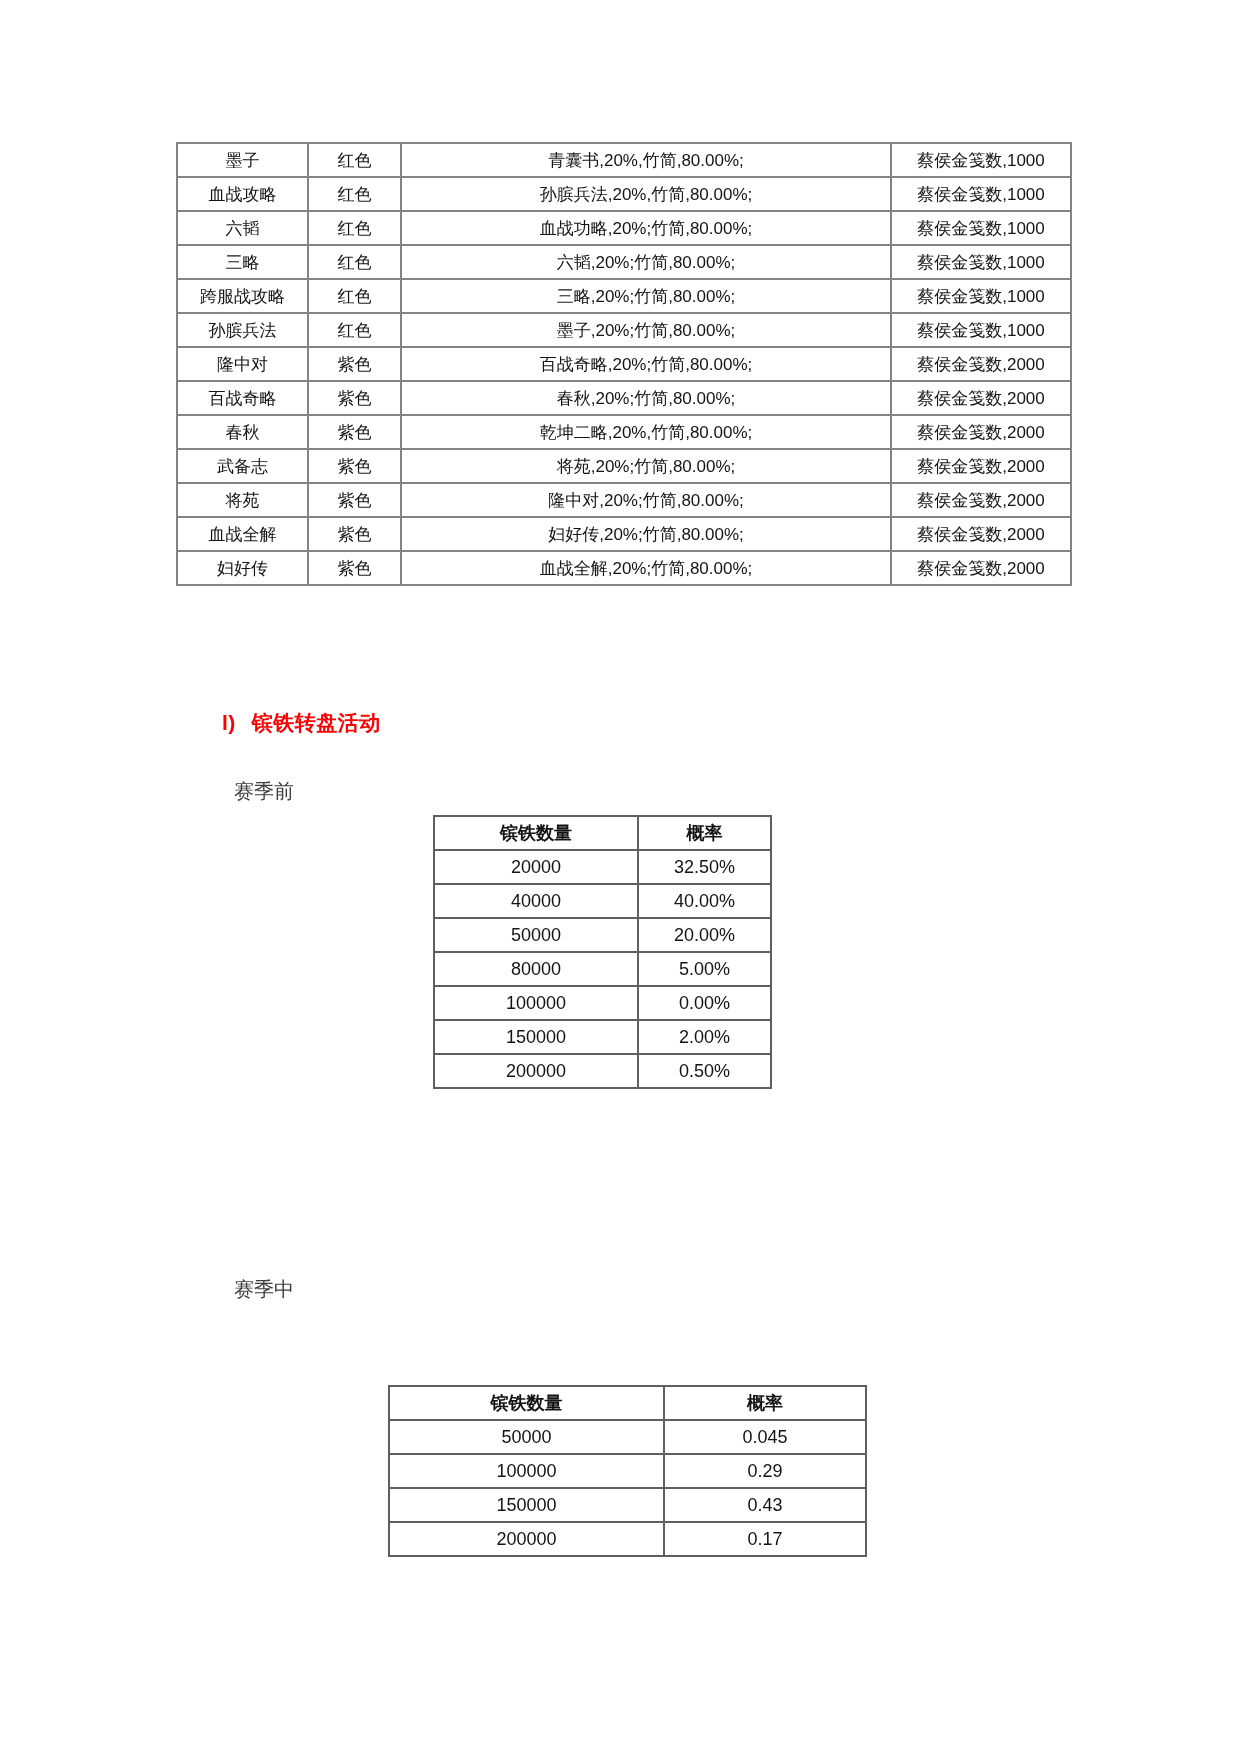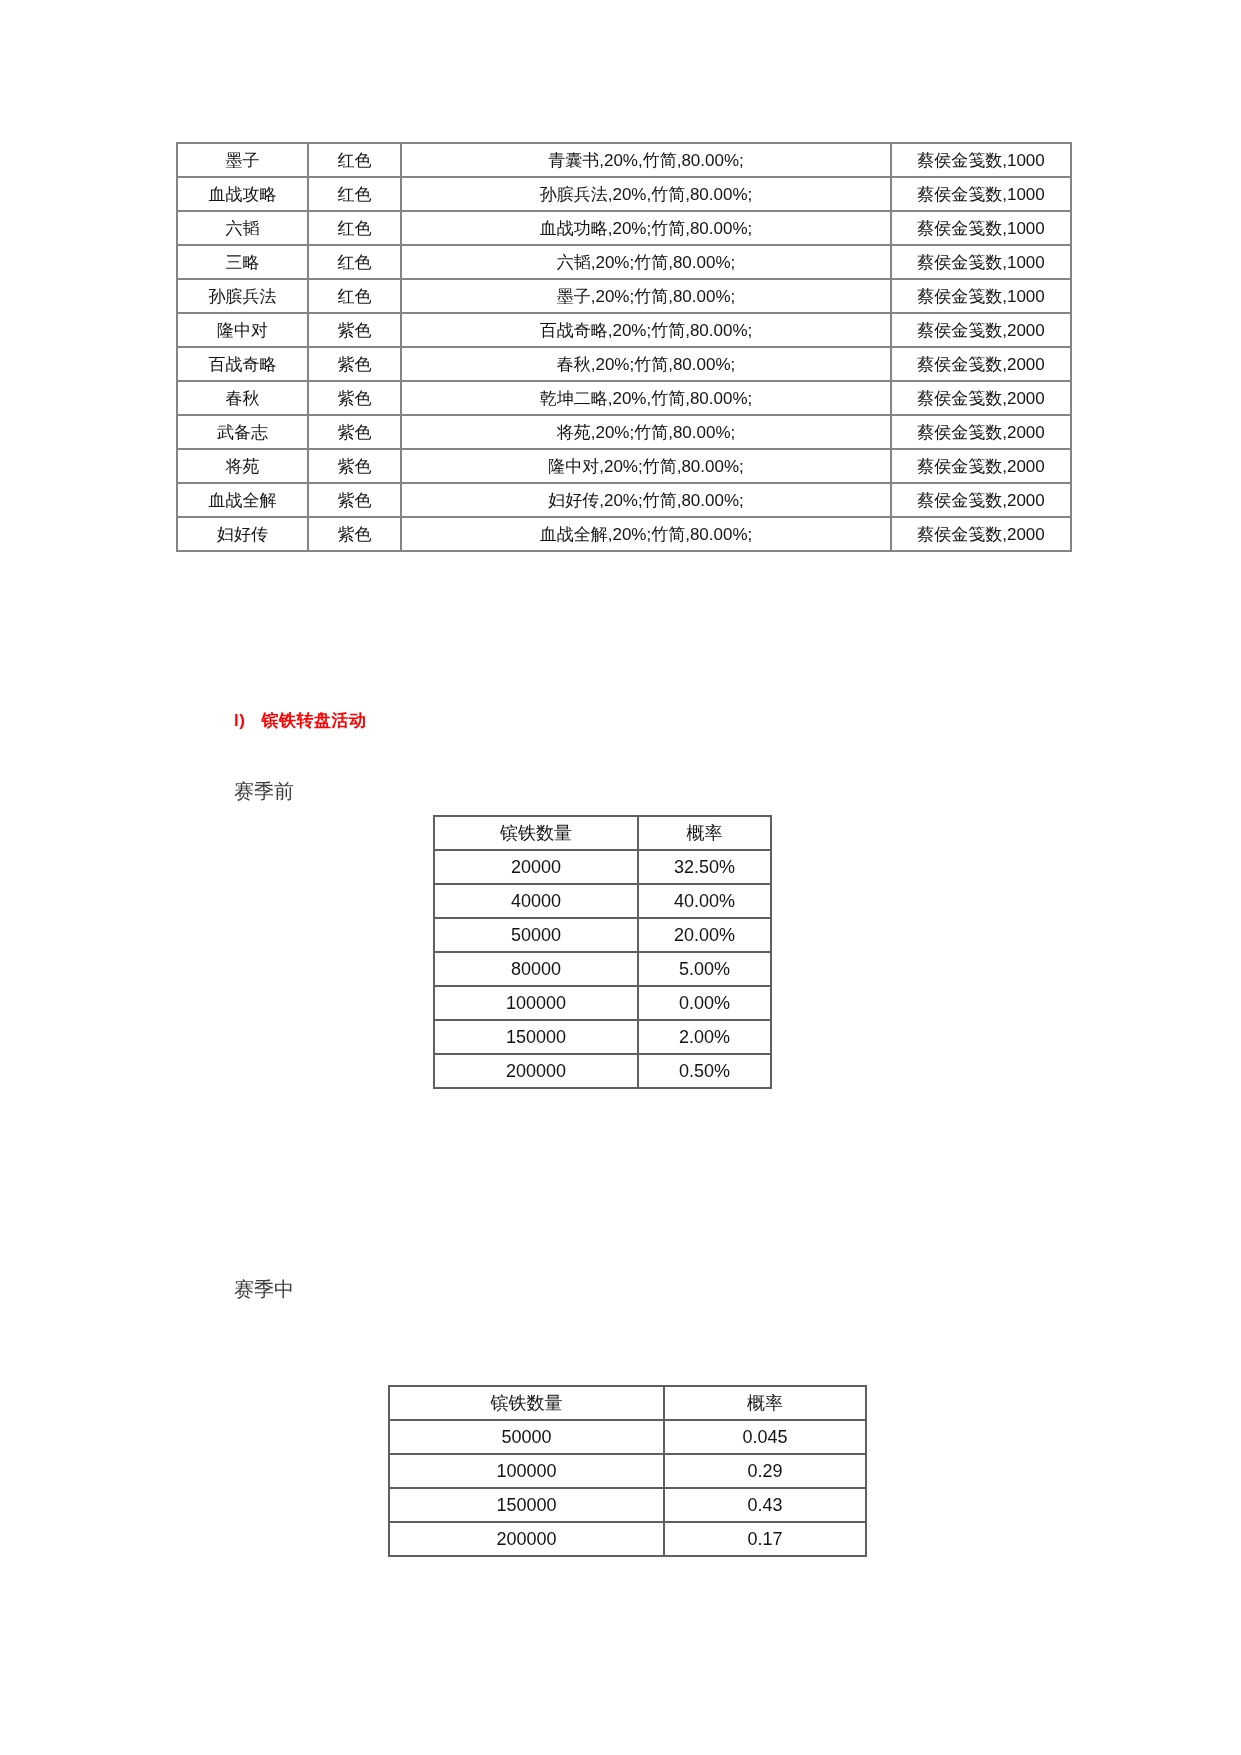--- a/index.html
+++ b/index.html
@@ -35,23 +35,23 @@
     white-space: nowrap;
     overflow: hidden;
   }
   .col-name  { width: 131px; }
   .col-color { width: 93px; }
   .col-desc  { width: 490px; }
   .col-reward{ width: 180px; }
 
   
   #section-heading {
-    left: 234px;
+    left: 222px;
     top: 709px;
-    font-size: 17px;
+    font-size: 21px;
     font-weight: bold;
     color: #fe0000;
     letter-spacing: 0.5px;
     white-space: nowrap;
   }
   #section-heading .marker { margin-right: 16px; }
 
   
   .season-label {
     font-size: 20px;
@@ -68,21 +68,21 @@
   }
   .prob-table th, .prob-table td {
     border: 2px solid #5f5f5f;
     height: 34px;
     text-align: center;
     vertical-align: middle;
     font-size: 18px;
     color: #141414;
     white-space: nowrap;
   }
-  .prob-table th { font-weight: normal; font-size: 18px; }
+  .prob-table th { font-weight: bold; font-size: 18px; }
 
   #pre-season-table { left: 433px; top: 815px; }
   #pre-season-table table { width: 337px; }
   #pre-season-table .col-qty  { width: 204px; }
   #pre-season-table .col-prob { width: 133px; }
 
   #mid-season-table { left: 388px; top: 1385px; }
   #mid-season-table table { width: 477px; }
   #mid-season-table .col-qty  { width: 275px; }
   #mid-season-table .col-prob { width: 202px; }
@@ -121,20 +121,26 @@
           <td>蔡侯金笺数,1000</td>
         </tr>
 
         <tr>
           <td>三略</td>
           <td>红色</td>
           <td>六韬,20%;竹简,80.00%;</td>
           <td>蔡侯金笺数,1000</td>
         </tr>
 
+        <tr>
+          <td>跨服战攻略</td>
+          <td>红色</td>
+          <td>三略,20%;竹简,80.00%;</td>
+          <td>蔡侯金笺数,1000</td>
+        </tr>
 
         <tr>
           <td>孙膑兵法</td>
           <td>红色</td>
           <td>墨子,20%;竹简,80.00%;</td>
           <td>蔡侯金笺数,1000</td>
         </tr>
 
         <tr>
           <td>隆中对</td>

